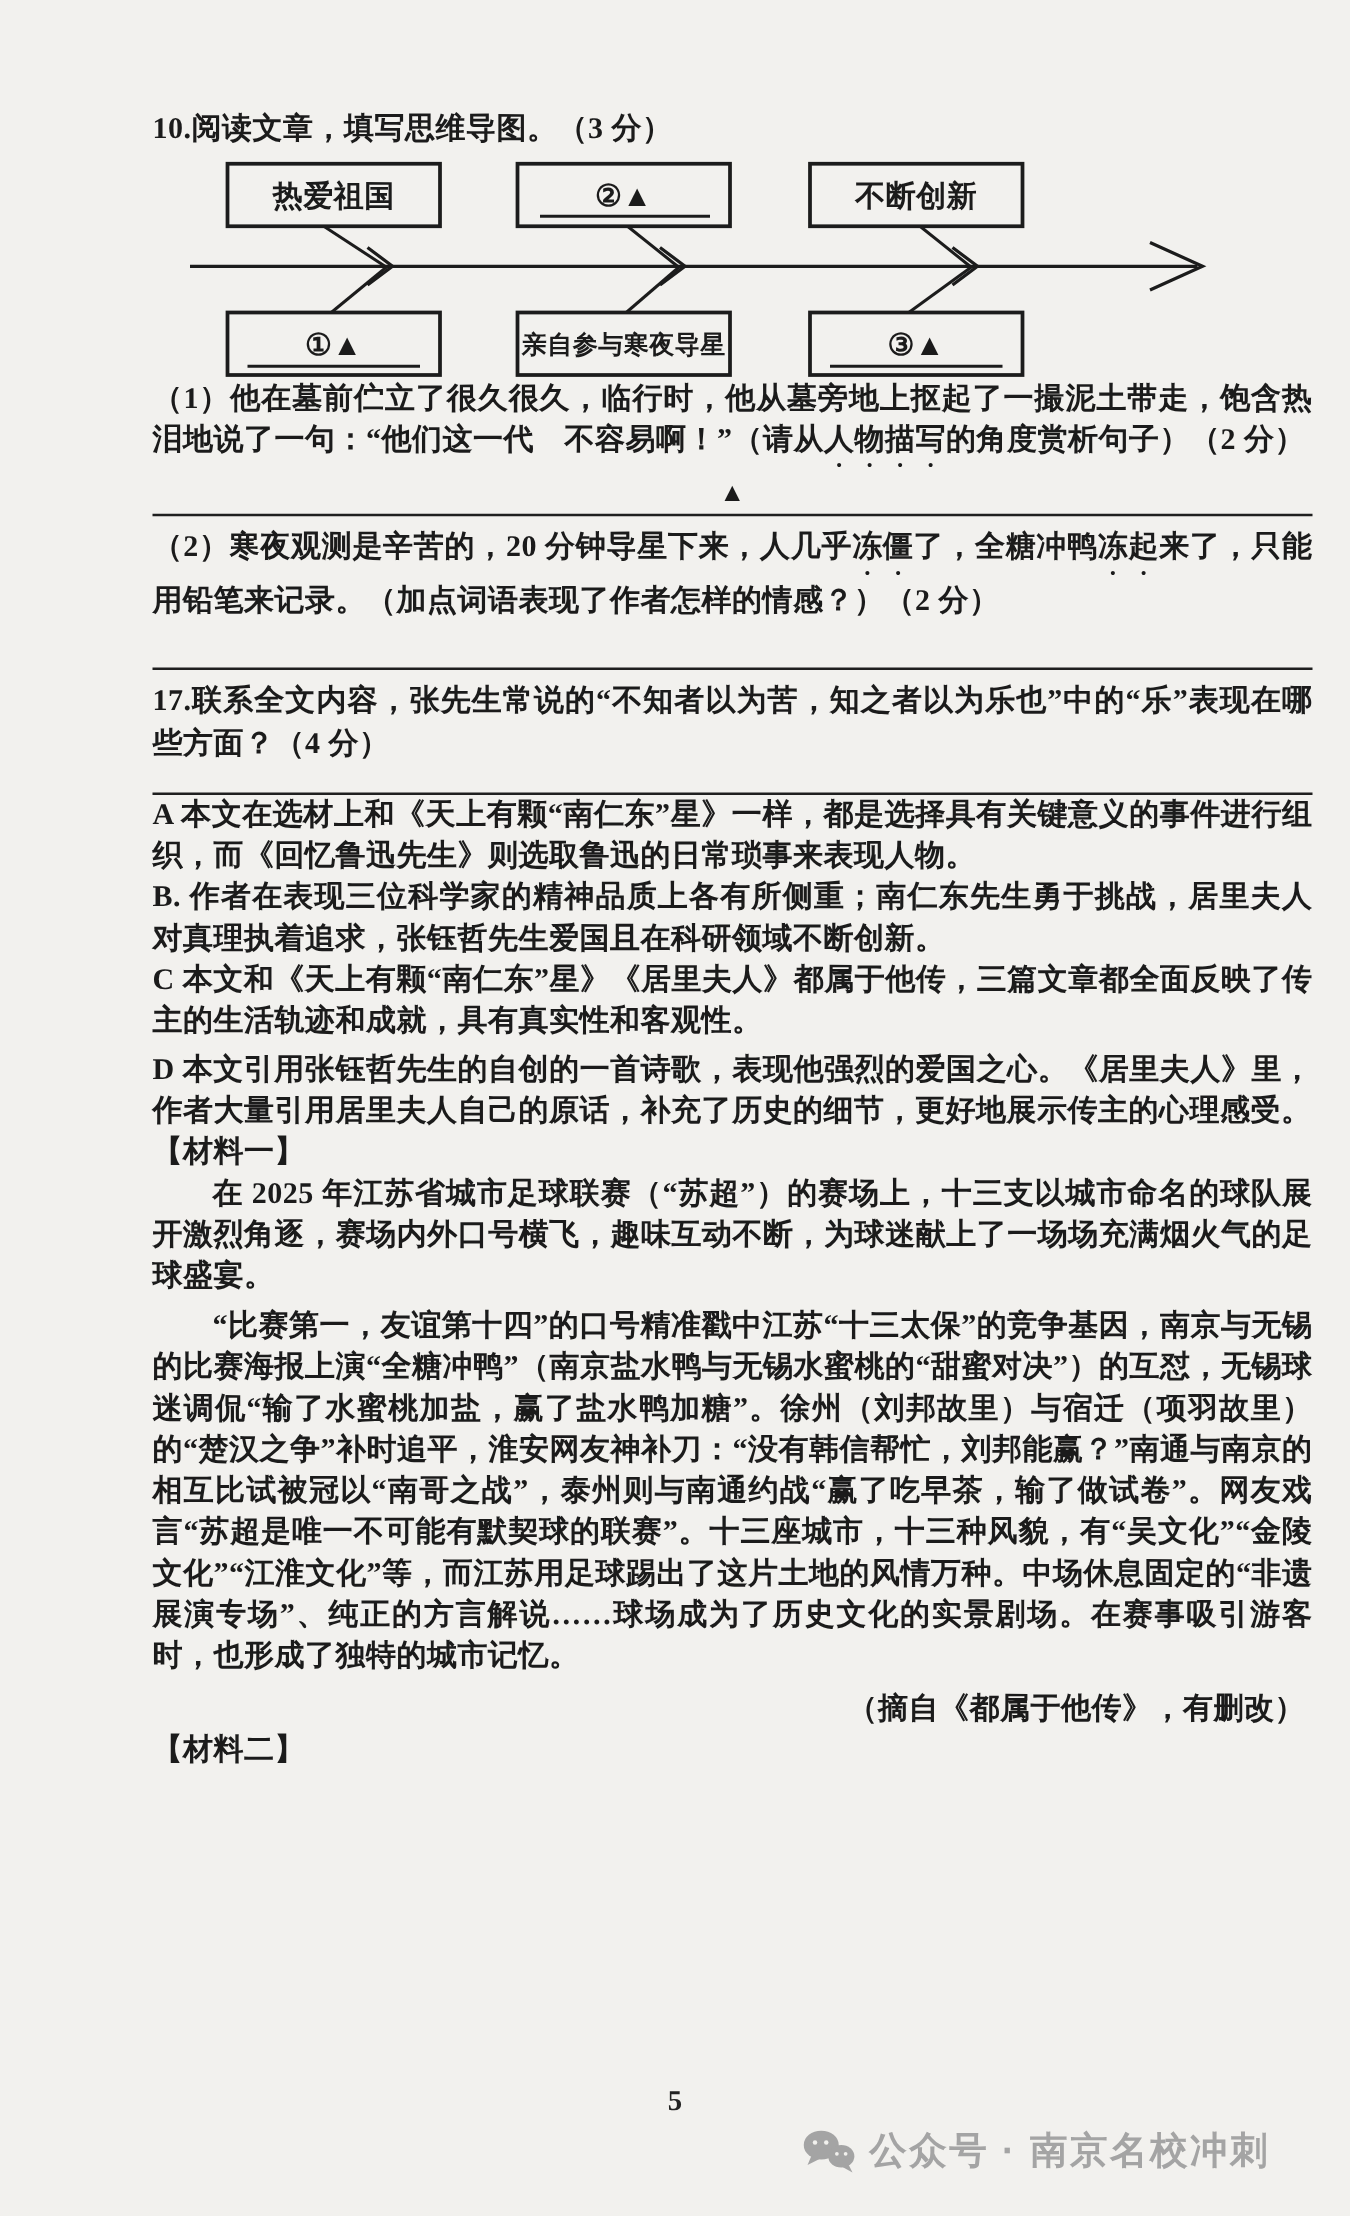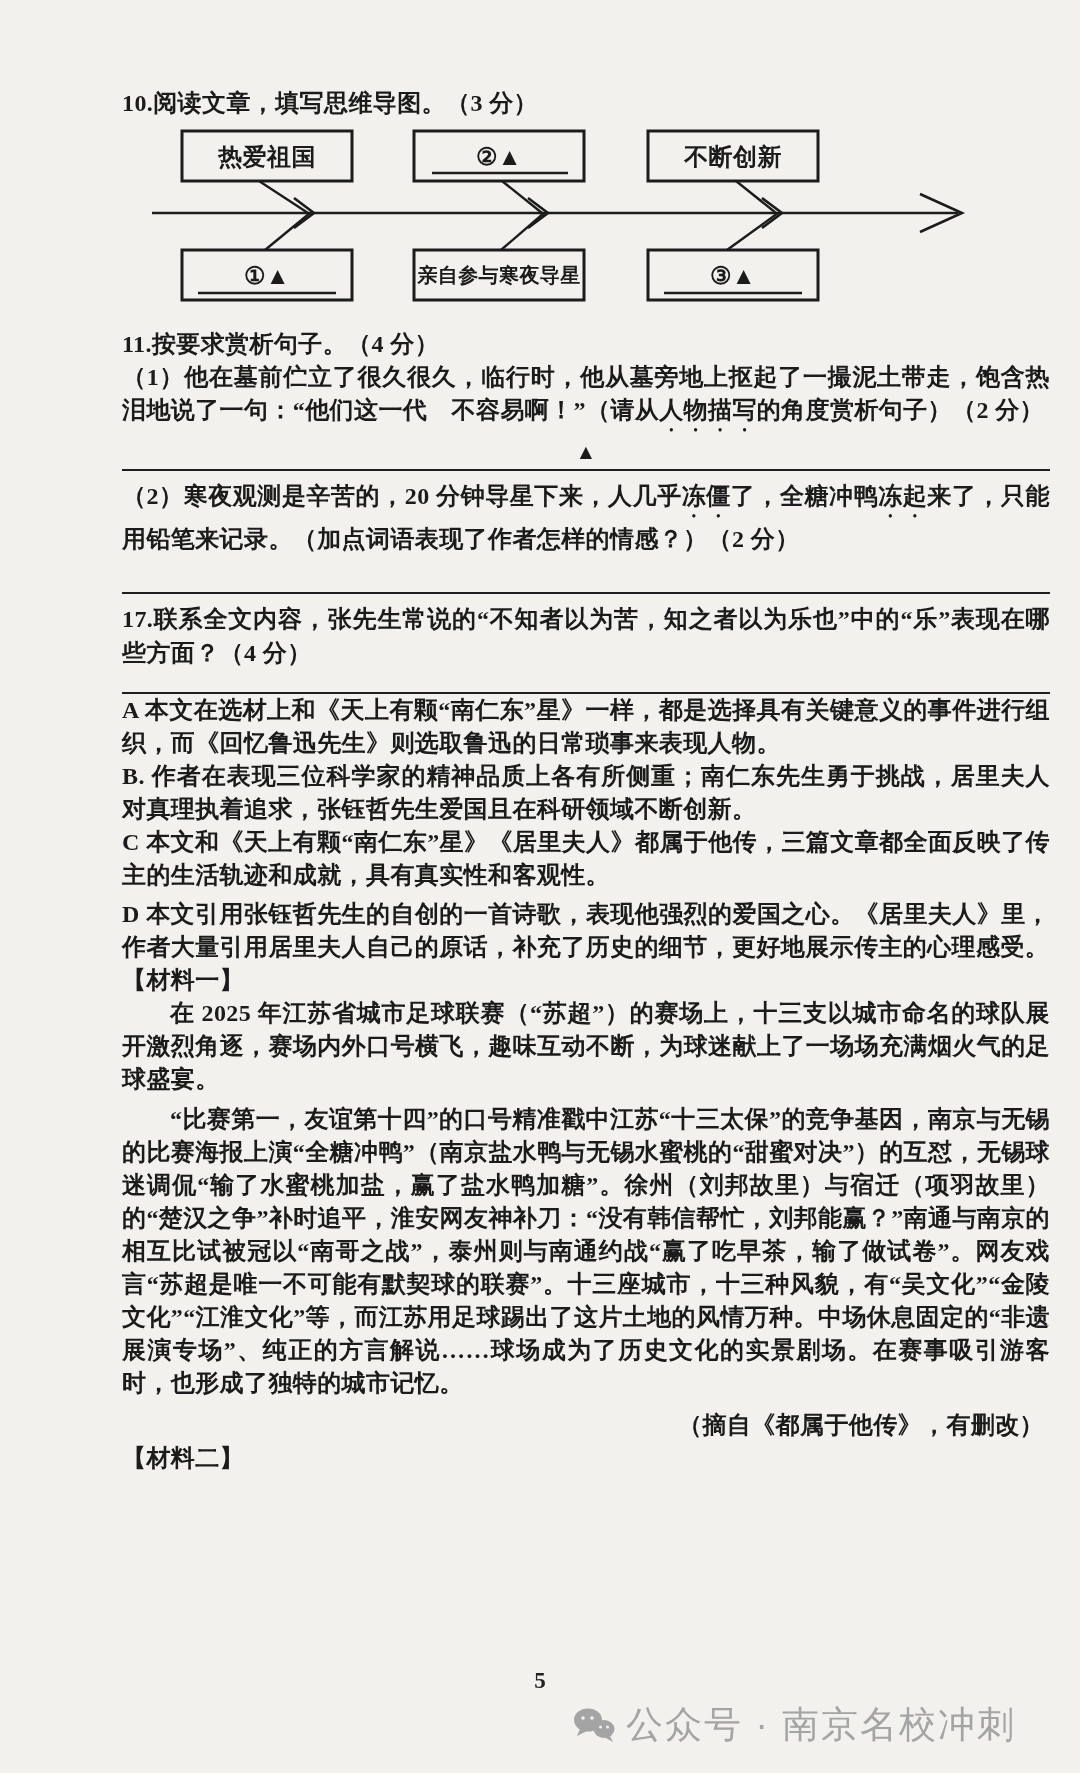--- a/index.html
+++ b/index.html
@@ -65,23 +65,23 @@
     color: #222;
     letter-spacing: 0;
   }
   .watermark {
     position: absolute;
     top: 1700px; right: 64px;
     display: flex;
     align-items: center;
     gap: 10px;
     color: #a4a4a4;
-    font-size: 37px;
+    font-size: 30px;
     letter-spacing: 2px;
-    font-weight: 400;
+    font-weight: 700;
     font-family: "Liberation Sans", "DejaVu Sans", sans-serif;
   }
   .wechat-icon { display: block; }
 </style>
 </head>
 <body>
 
 <div class="content">
 
   <div class="q-heading">10.阅读文章，填写思维导图。（3 分）</div>
@@ -120,21 +120,20 @@
       <rect x="292" y="122" width="170" height="50"></rect>
       <rect x="526" y="122" width="170" height="50"></rect>
       <line x1="76" y1="165" x2="214" y2="165" stroke-width="2.4"></line>
       <line x1="542" y1="165" x2="680" y2="165" stroke-width="2.4"></line>
     </g>
     <text class="fb-text" x="145" y="156" text-anchor="middle">①▲</text>
     <text class="fb-text fb-text-small" x="377" y="154" text-anchor="middle">亲自参与寒夜导星</text>
     <text class="fb-text" x="611" y="156" text-anchor="middle">③▲</text>
   </svg>
 
-  <div class="q-heading q11-head">11.按要求赏析句子。（4 分）</div>
 
   <p><span>（1）他在墓前伫立了很久很久，临行时，他从墓旁地上抠起了一撮泥土带走，饱含热泪地说了一句：“他们这一代　不容易啊！”（请从</span><span class="em-dot">人物描写</span><span>的角度赏析句子）（2 分）</span></p>
 
   <div class="ans-tri-row">
     <span>▲</span>
   </div>
 
   <p class="para2"><span>（2）寒夜观测是辛苦的，20 分钟导星下来，人几乎</span><span class="em-dot">冻僵</span><span>了，全糖冲鸭</span><span class="em-dot">冻起</span><span>来了，只能用铅笔来记录。（加点词语表现了作者怎样的情感？）（2 分）</span></p>
 
   <div class="ans-blank-38"></div>

